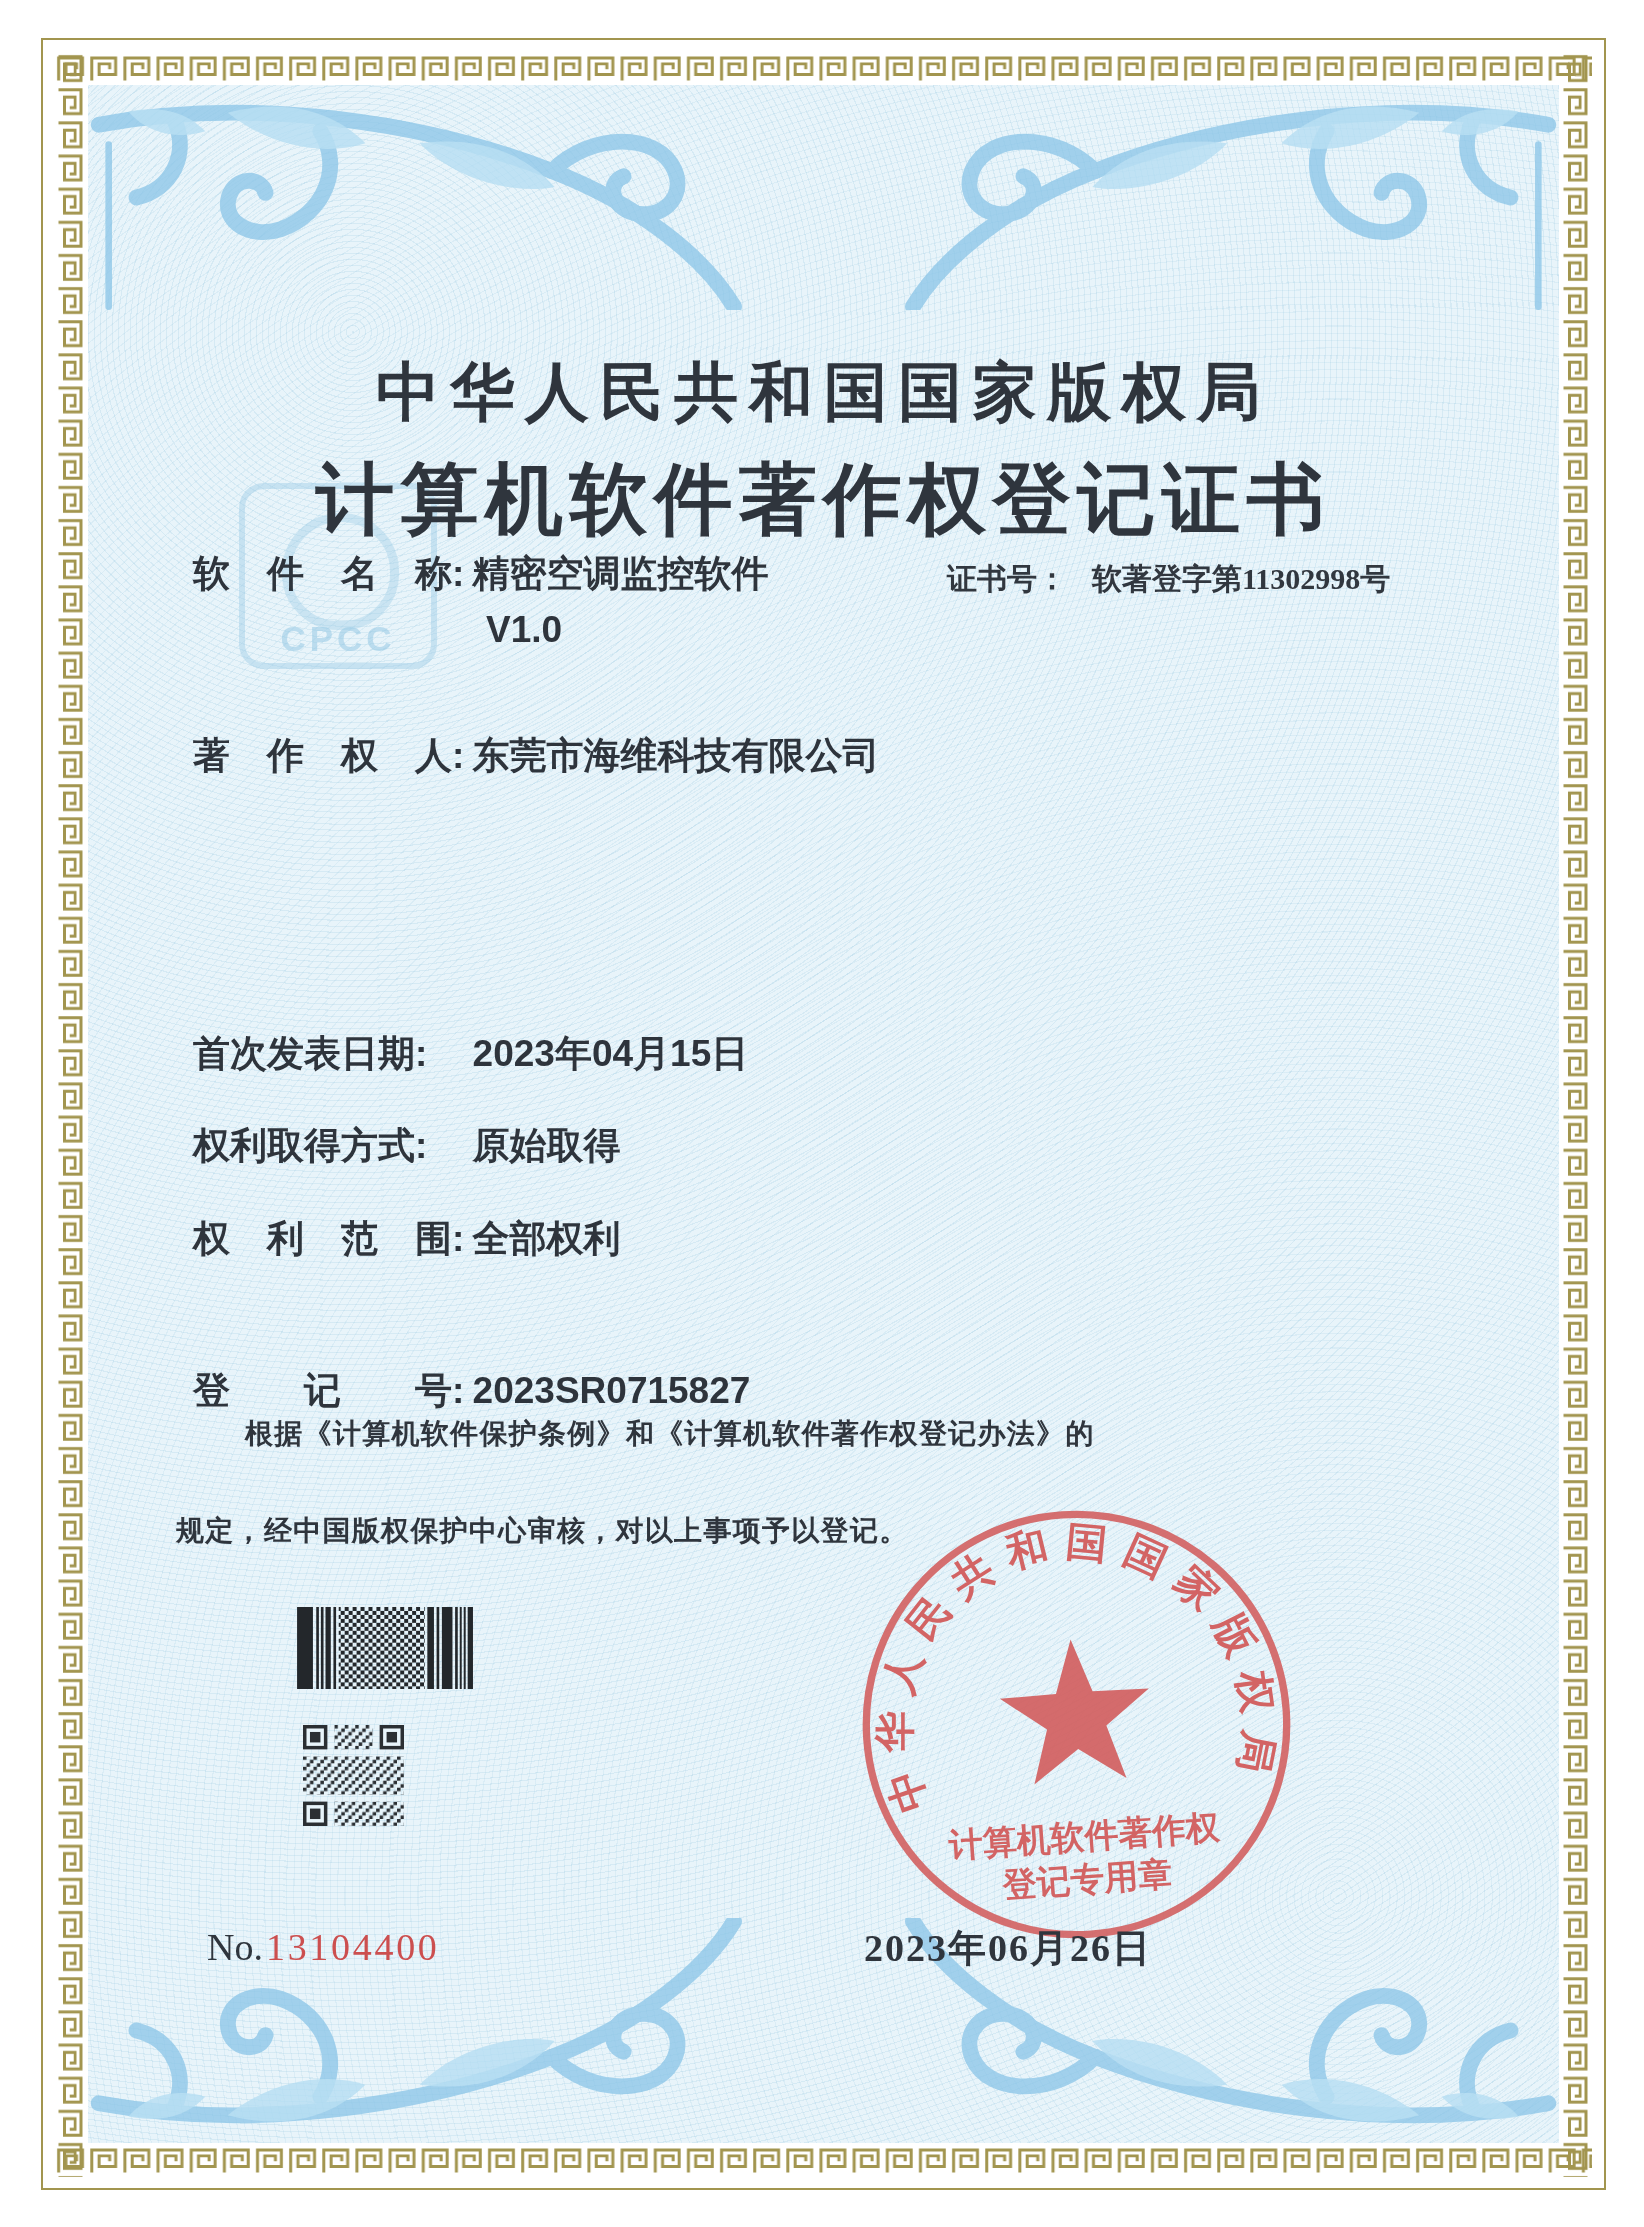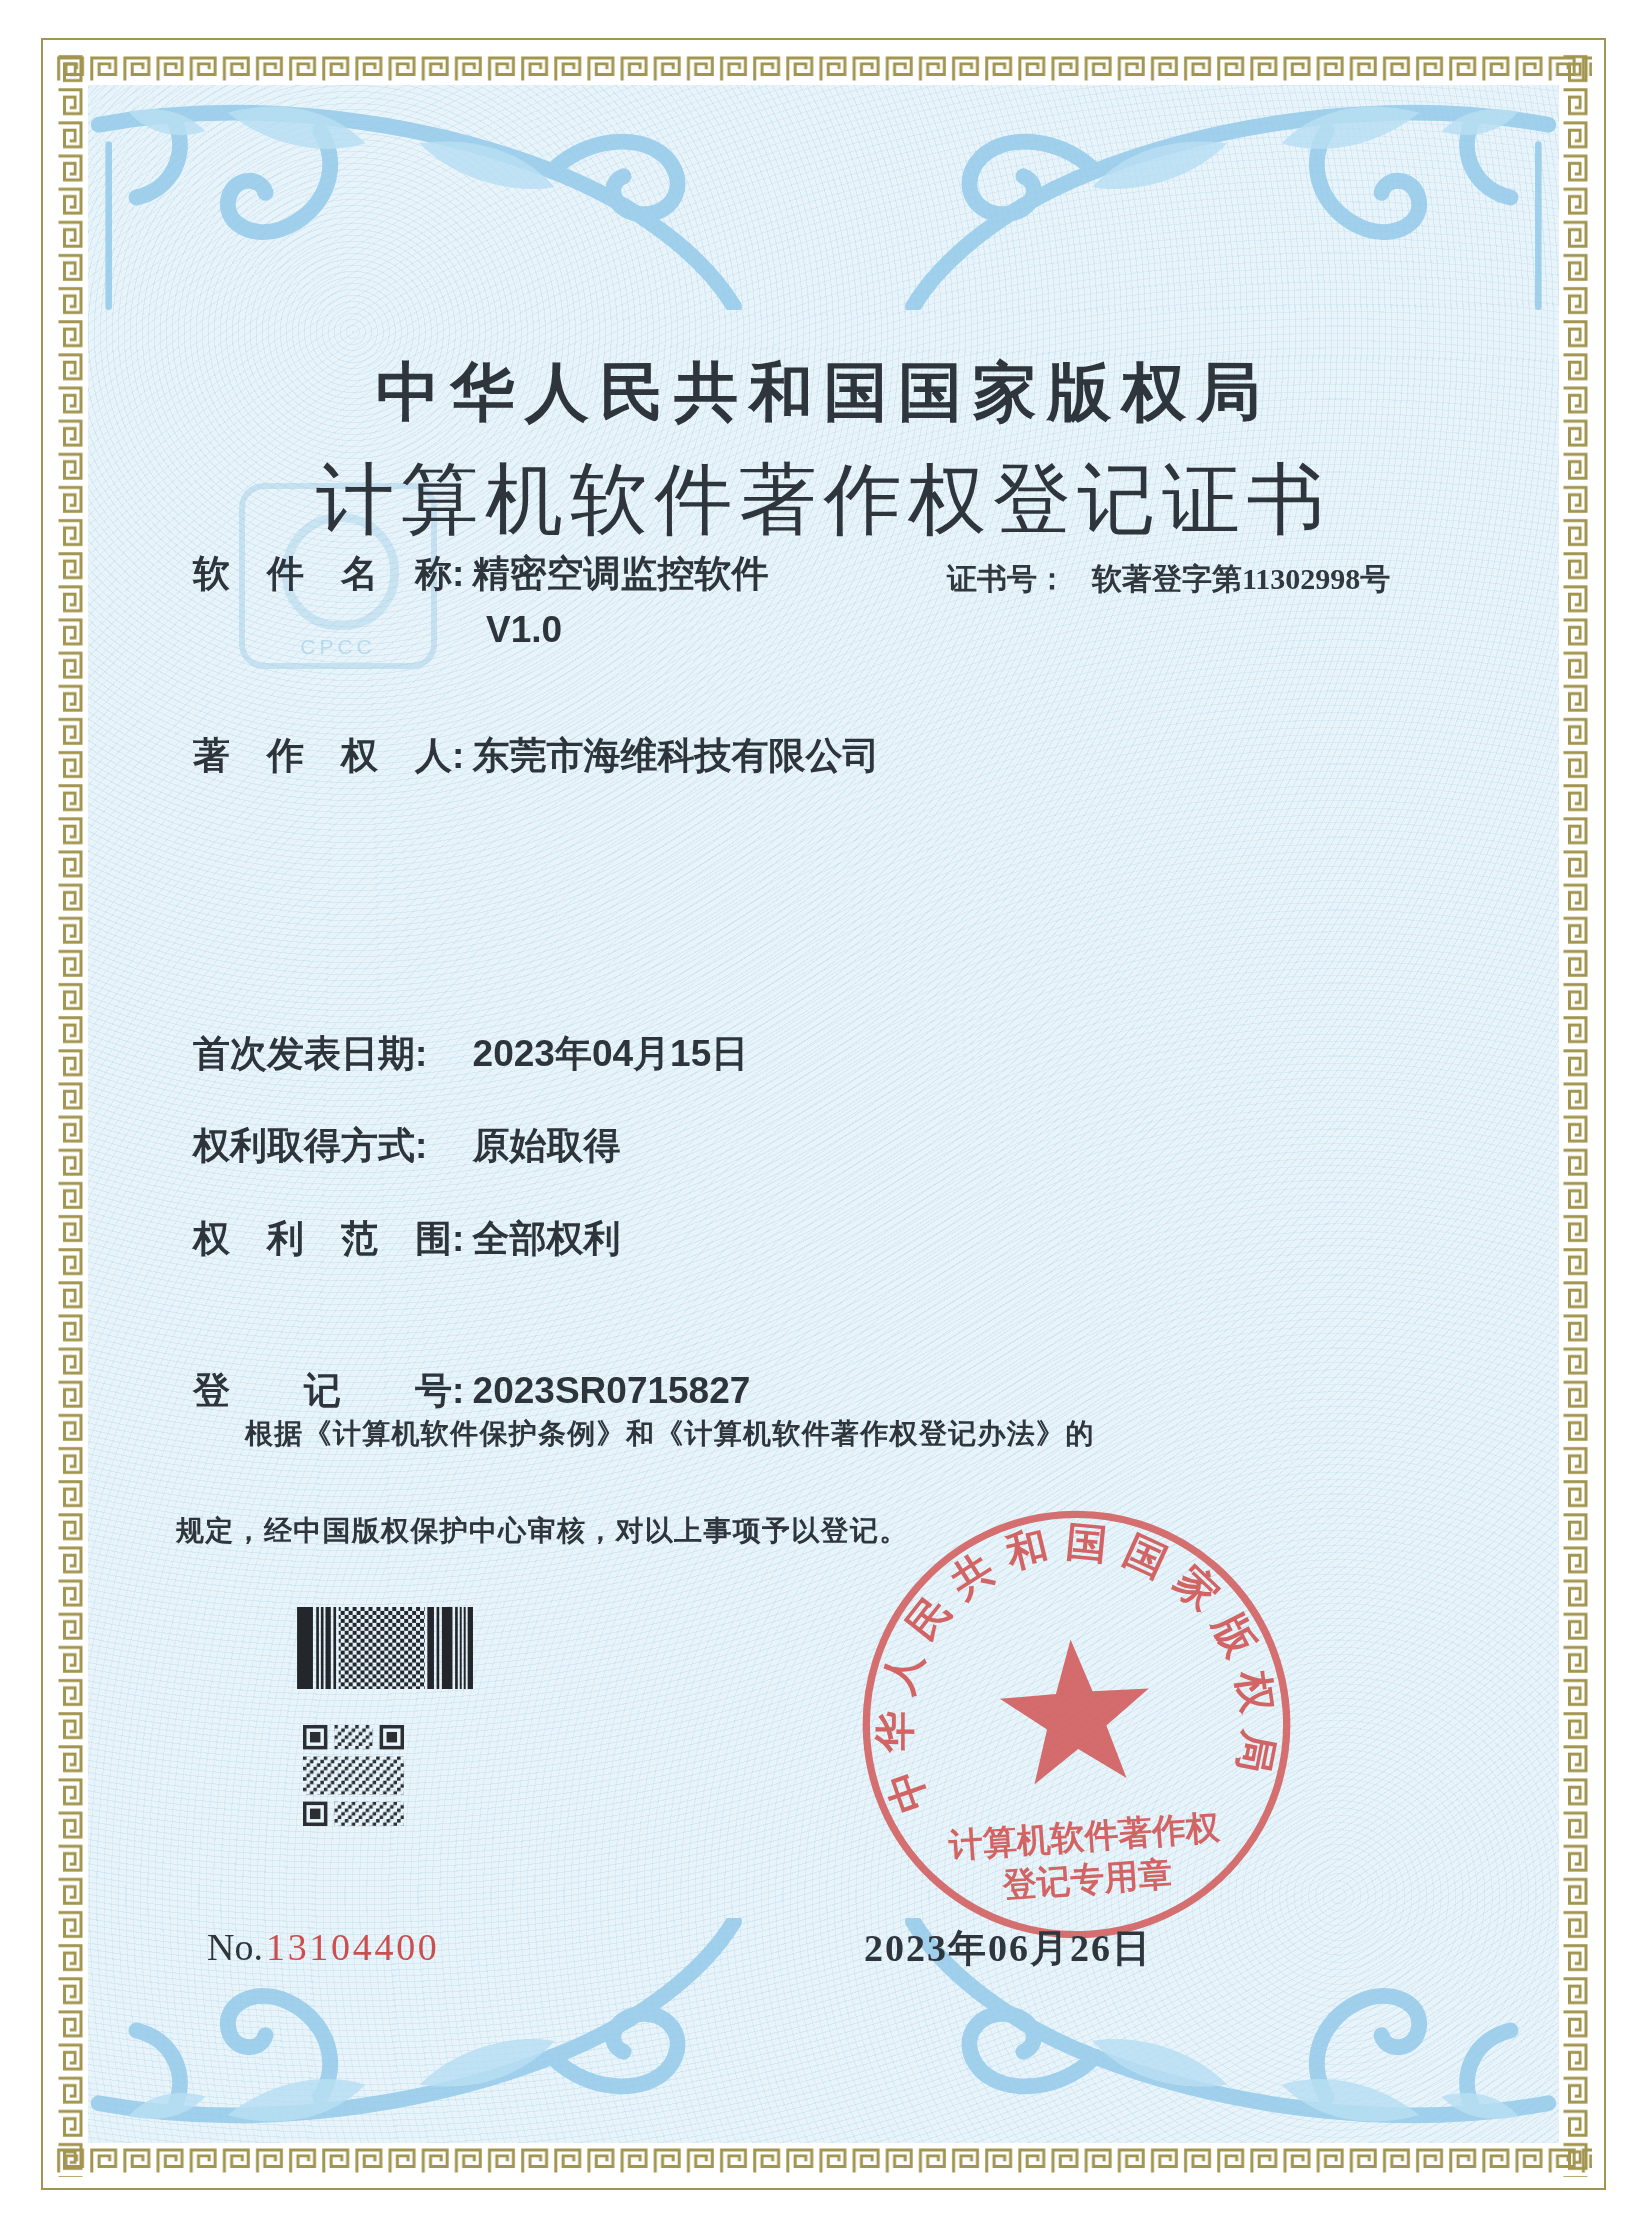--- a/index.html
+++ b/index.html
@@ -24,26 +24,26 @@
   .orn{position:absolute;width:670px;height:225px;opacity:.9;}
   .orn svg{width:100%;height:100%;display:block;}
   .orn.tl{left:0;top:0;}
   .orn.tr{right:0;top:0;transform:scaleX(-1);}
   .orn.bl{left:0;bottom:0;transform:scaleY(-1);}
   .orn.br{right:0;bottom:0;transform:scale(-1,-1);}
 
   
   .watermark{position:absolute;left:151px;top:398px;width:186px;height:174px;border:6.6px solid rgba(158,205,230,.45);border-radius:25px;}
   .watermark .blob{position:absolute;left:37px;top:24px;width:99px;height:99px;border:9.3px solid rgba(158,205,230,.4);border-radius:50% 50% 48% 48%;}
-  .watermark .wm-text{position:absolute;left:0;right:0;bottom:4px;text-align:center;font-size:21px;font-weight:normal;letter-spacing:4px;color:rgba(150,200,228,.55);}
+  .watermark .wm-text{position:absolute;left:0;right:0;bottom:4px;text-align:center;font-size:35px;font-weight:bold;letter-spacing:4px;color:rgba(150,200,228,.55);}
 
   
   .serif{font-family:"Liberation Serif","DejaVu Serif",serif;}
   .authority{position:absolute;left:0;width:100%;top:264px;text-align:center;font-size:64px;font-weight:700;letter-spacing:10.6px;color:#2f353d;}
-  .cert-title{position:absolute;left:0;width:100%;top:363px;text-align:center;font-size:78px;font-weight:400;letter-spacing:6.6px;color:#2f353d;}
+  .cert-title{position:absolute;left:0;width:100%;top:363px;text-align:center;font-size:78px;font-weight:700;letter-spacing:6.6px;color:#2f353d;}
   .certno{position:absolute;left:859px;top:474px;font-size:30px;font-weight:700;color:#31373f;}
   .certno .lbl{margin-right:25px;}
 
   .field{position:absolute;left:105px;font-size:37px;font-weight:700;color:#2e343c;white-space:nowrap;}
   .field .flabel{display:inline-block;width:265px;}
   .field .fvalue{display:inline-block;margin-left:14.6px;}
   .v2line{position:absolute;left:398px;font-size:37px;font-weight:700;color:#2e343c;}
 
   .stmt{position:absolute;left:88px;width:1319px;font-size:28px;font-weight:700;color:#2f353d;letter-spacing:1.3px;}
   .stmt.l1{top:1330px;text-indent:69px;}

